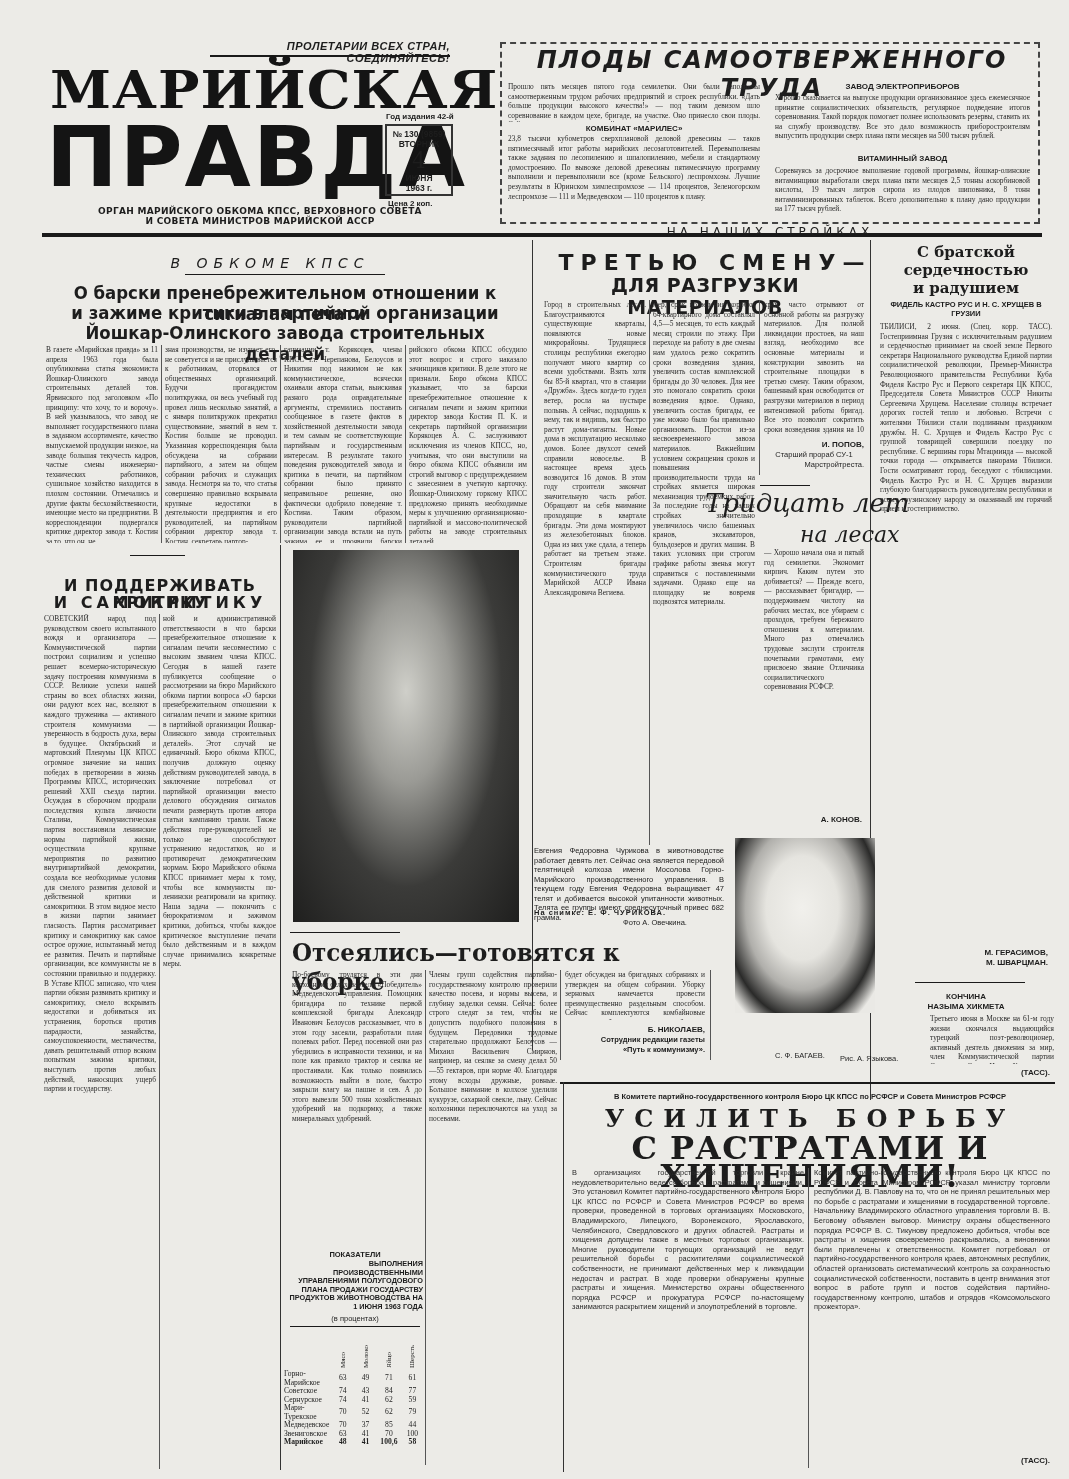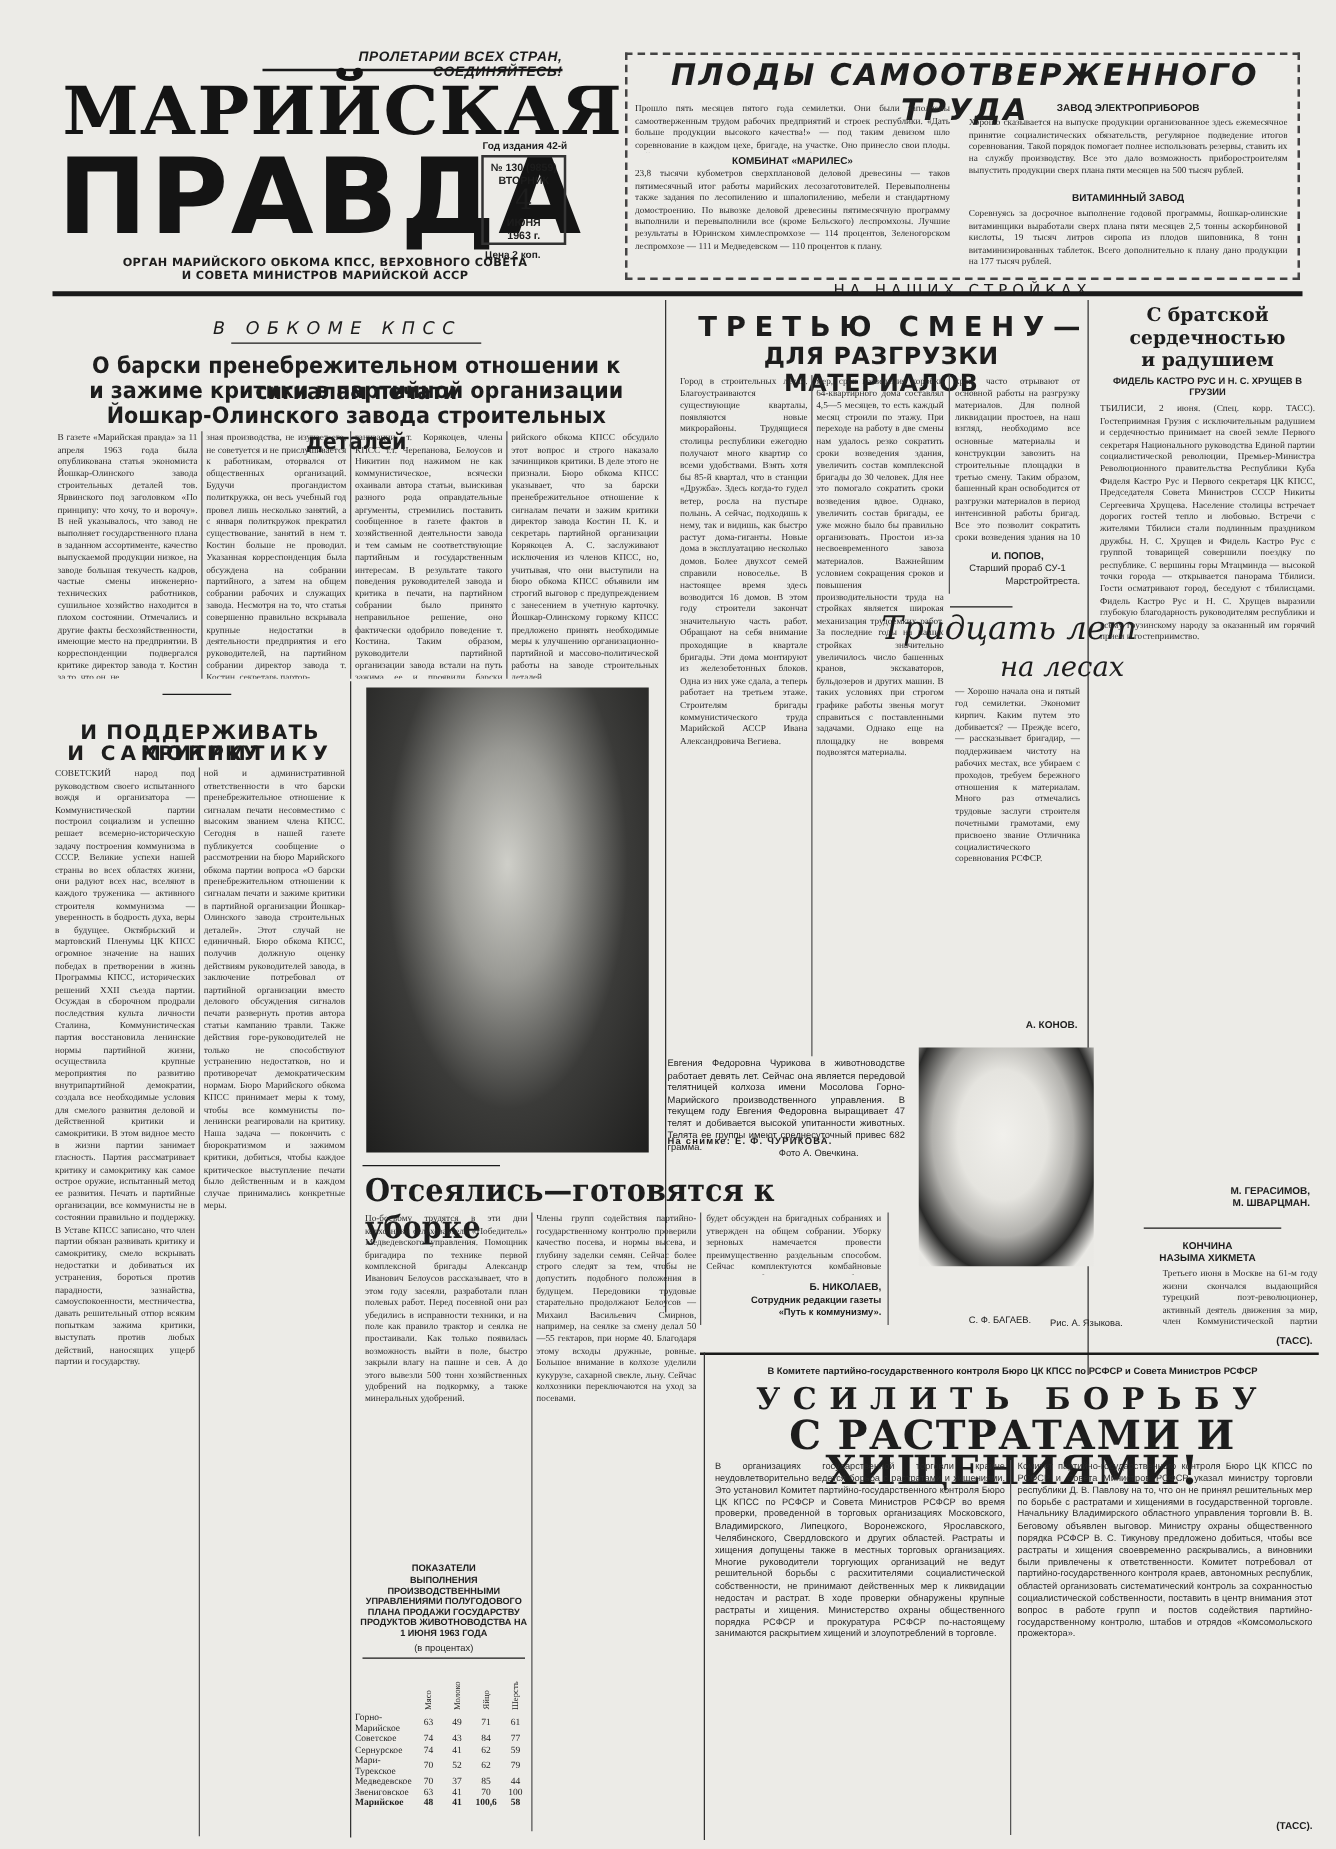--- a/index.html
+++ b/index.html
@@ -107,21 +107,21 @@
   <div class="abs caption" style="left:600px;top:918px;width:110px;text-align:center;">Фото А. Овечкина.</div>
 
   <div class="abs kicker" style="left:650px;top:225px;width:240px;font-style:normal;font-size:12px;letter-spacing:4px;">НА НАШИХ СТРОЙКАХ</div>
   <div class="abs hd-big" style="left:555px;top:250px;width:320px;font-size:22px;letter-spacing:7px;">ТРЕТЬЮ СМЕНУ—</div>
   <div class="abs hd-big" style="left:545px;top:274px;width:320px;font-size:19px;letter-spacing:0.5px;">ДЛЯ РАЗГРУЗКИ МАТЕРИАЛОВ</div>
   <div class="abs txt" style="left:544px;top:300px;width:102px;height:545px;">Город в строительных лесах. Благоустраиваются существующие кварталы, появляются новые микрорайоны. Трудящиеся столицы республики ежегодно получают много квартир со всеми удобствами. Взять хотя бы 85-й квартал, что в станции «Дружба». Здесь когда-то гудел ветер, росла на пустыре полынь. А сейчас, подходишь к нему, так и видишь, как быстро растут дома-гиганты. Новые дома в эксплуатацию несколько домов. Более двухсот семей справили новоселье. В настоящее время здесь возводится 16 домов. В этом году строители закончат значительную часть работ. Обращают на себя внимание проходящие в квартале бригады. Эти дома монтируют из железобетонных блоков. Одна из них уже сдала, а теперь работает на третьем этаже. Строителям бригады коммунистического труда Марийской АССР Ивана Александровича Вегиева.</div>
   <div class="vrule" style="left:649px;top:300px;height:545px;"></div>
   <div class="abs txt" style="left:653px;top:300px;width:102px;height:545px;">мер, срок возведения коробки 64-квартирного дома составлял 4,5—5 месяцев, то есть каждый месяц строили по этажу. При переходе на работу в две смены нам удалось резко сократить сроки возведения здания, увеличить состав комплексной бригады до 30 человек. Для нее это помогало сократить сроки возведения вдвое. Однако, увеличить состав бригады, ее уже можно было бы правильно организовать. Простои из-за несвоевременного завоза материалов. Важнейшим условием сокращения сроков и повышения производительности труда на стройках является широкая механизация трудоемких работ. За последние годы на наших стройках значительно увеличилось число башенных кранов, экскаваторов, бульдозеров и других машин. В таких условиях при строгом графике работы звенья могут справиться с поставленными задачами. Однако еще на площадку не вовремя подвозятся материалы.</div>
   <div class="vrule" style="left:759px;top:300px;height:175px;"></div>
   <div class="abs txt" style="left:764px;top:300px;width:100px;height:135px;">кран часто отрывают от основной работы на разгрузку материалов. Для полной ликвидации простоев, на наш взгляд, необходимо все основные материалы и конструкции завозить на строительные площадки в третью смену. Таким образом, башенный кран освободится от разгрузки материалов в период интенсивной работы бригад. Все это позволит сократить сроки возведения здания на 10—15 процентов. Руководителям проекта организации работ Марстройтреста стоит подумать об этом.</div>
-  <div class="abs sig" style="left:764px;top:440px;width:100px;text-align:center;">И. ПОПОВ,</div>
+  <div class="abs sig" style="left:764px;top:440px;width:100px;">И. ПОПОВ,</div>
   <div class="abs caption" style="left:764px;top:450px;width:100px;text-align:center;">Старший прораб СУ-1</div>
   <div class="abs caption" style="left:764px;top:460px;width:100px;text-align:right;">Марстройтреста.</div>
   <div class="vrule" style="left:870px;top:240px;height:860px;background:#333;"></div>
 
   <div class="rule" style="left:760px;top:485px;width:50px;height:1px;"></div>
   <div class="abs" style="left:705px;top:488px;font-family:'DejaVu Serif',serif;font-style:italic;font-size:26px;">Тридцать лет</div>
   <div class="abs" style="left:800px;top:522px;font-family:'DejaVu Serif',serif;font-style:italic;font-size:22px;">на лесах</div>
 
   <div class="abs txt" style="left:764px;top:548px;width:100px;height:240px;">— Хорошо начала она и пятый год семилетки. Экономит кирпич. Каким путем это добивается? — Прежде всего, — рассказывает бригадир, — поддерживаем чистоту на рабочих местах, все убираем с проходов, требуем бережного отношения к материалам. Много раз отмечались трудовые заслуги строителя почетными грамотами, ему присвоено звание Отличника социалистического соревнования РСФСР.</div>
   <div class="abs sig" style="left:764px;top:815px;width:98px;">А. КОНОВ.</div>
@@ -136,21 +136,21 @@
   <div class="vrule" style="left:425px;top:970px;height:495px;"></div>
   <div class="abs txt" style="left:429px;top:970px;width:128px;height:490px;">Члены групп содействия партийно-государственному контролю проверили качество посева, и нормы высева, и глубину заделки семян. Сейчас более строго следят за тем, чтобы не допустить подобного положения в будущем. Передовики трудовые старательно продолжают Белоусов — Михаил Васильевич Смирнов, например, на сеялке за смену делал 50—55 гектаров, при норме 40. Благодаря этому всходы дружные, ровные. Большое внимание в колхозе уделили кукурузе, сахарной свекле, льну. Сейчас колхозники переключаются на уход за посевами.</div>
   <div class="vrule" style="left:560px;top:970px;height:90px;"></div>
   <div class="abs txt" style="left:565px;top:970px;width:140px;height:50px;">будет обсужден на бригадных собраниях и утвержден на общем собрании. Уборку зерновых намечается провести преимущественно раздельным способом. Сейчас комплектуются комбайновые агрегаты, подбираются люди для работы на жатках.</div>
   <div class="abs sig" style="left:565px;top:1025px;width:140px;">Б. НИКОЛАЕВ,</div>
   <div class="abs caption" style="left:565px;top:1035px;width:140px;text-align:right;font-weight:bold;">Сотрудник редакции газеты</div>
   <div class="abs caption" style="left:565px;top:1045px;width:140px;text-align:right;font-weight:bold;">«Путь к коммунизму».</div>
   <div class="vrule" style="left:710px;top:970px;height:90px;"></div>
 
   <div class="abs cond" style="left:290px;top:1250px;width:130px;font-weight:bold;font-size:7.5px;text-align:center;">ПОКАЗАТЕЛИ</div>
-  <div class="abs cond" style="left:287px;top:1260px;width:136px;font-weight:bold;font-size:7.3px;line-height:8.6px;text-align:center;">ВЫПОЛНЕНИЯ ПРОИЗВОДСТВЕННЫМИ УПРАВЛЕНИЯМИ ПОЛУГОДОВОГО ПЛАНА ПРОДАЖИ ГОСУДАРСТВУ ПРОДУКТОВ ЖИВОТНОВОДСТВА НА 1 ИЮНЯ 1963 ГОДА</div>
+  <div class="abs cond" style="left:287px;top:1260px;width:136px;font-weight:bold;font-size:7.3px;line-height:8.6px;text-align:right;">ВЫПОЛНЕНИЯ ПРОИЗВОДСТВЕННЫМИ УПРАВЛЕНИЯМИ ПОЛУГОДОВОГО ПЛАНА ПРОДАЖИ ГОСУДАРСТВУ ПРОДУКТОВ ЖИВОТНОВОДСТВА НА 1 ИЮНЯ 1963 ГОДА</div>
   <div class="abs caption" style="left:290px;top:1314px;width:130px;text-align:center;">(в процентах)</div>
   <div class="rule" style="left:290px;top:1326px;width:130px;height:1px;"></div>
   <table class="stats abs" style="left:282px;top:1330px;width:142px;">
     <tbody>
         <tr>
       <th></th>
       <th><span>Мясо</span></th>
       <th><span>Молоко</span></th>
       <th><span>Яйцо</span></th>
       <th><span>Шерсть</span></th>

